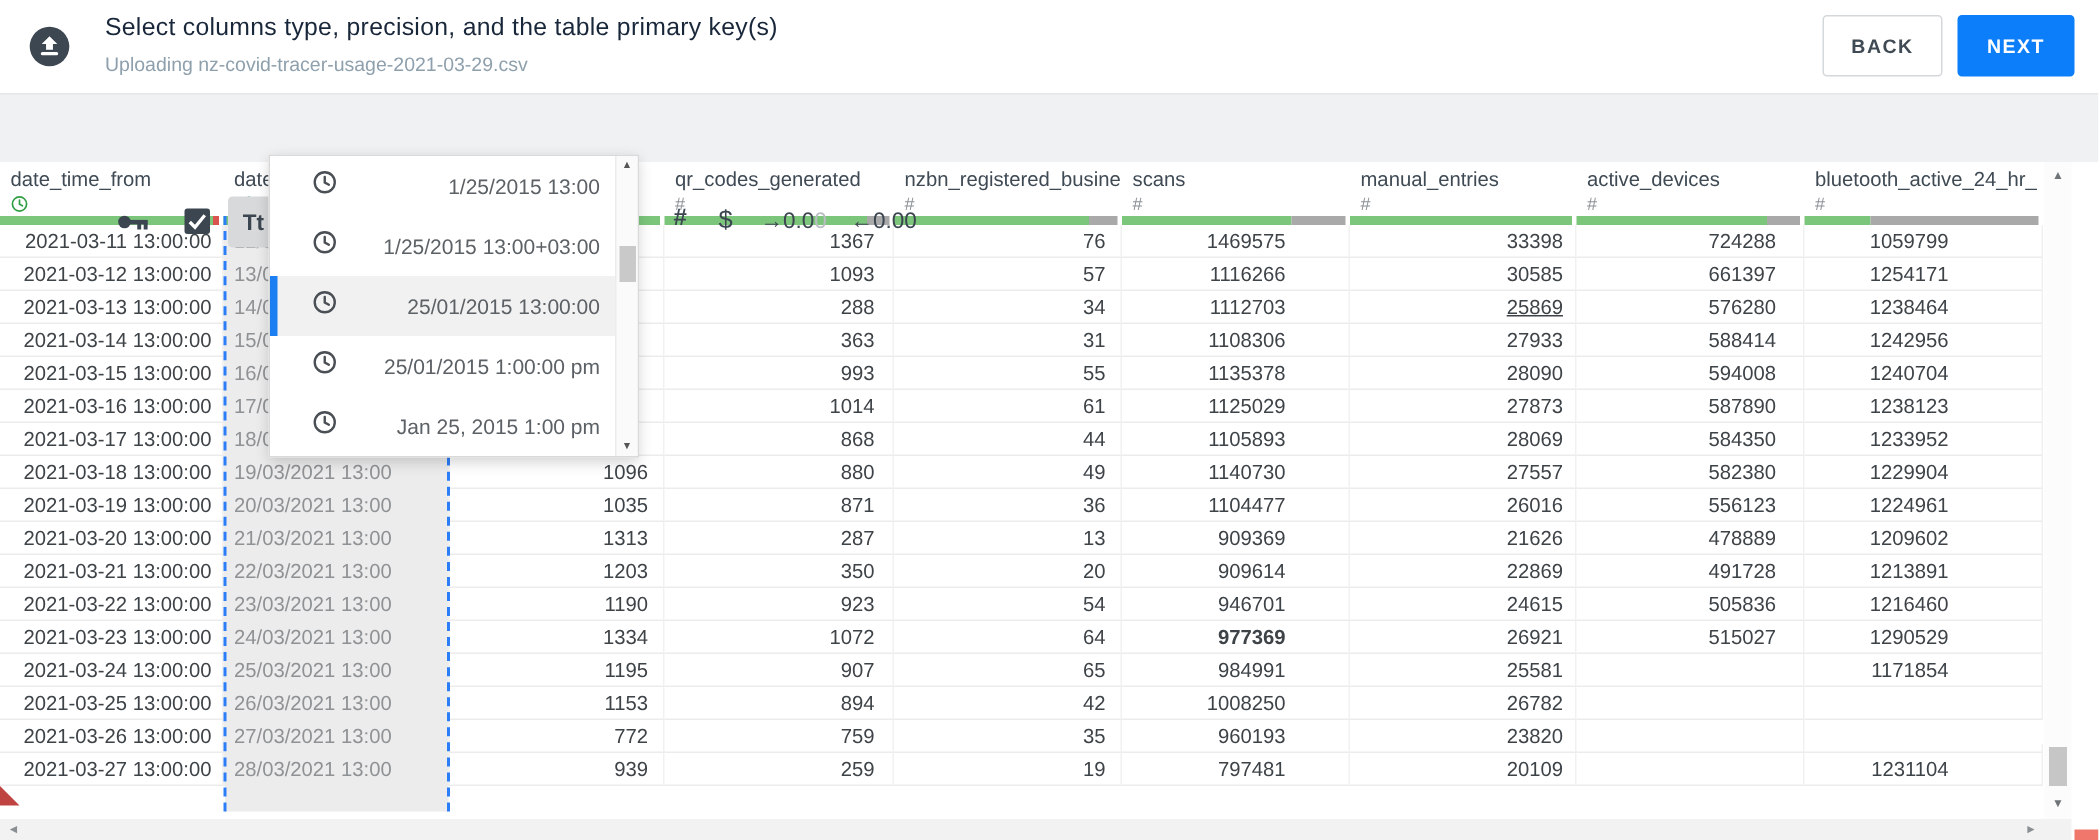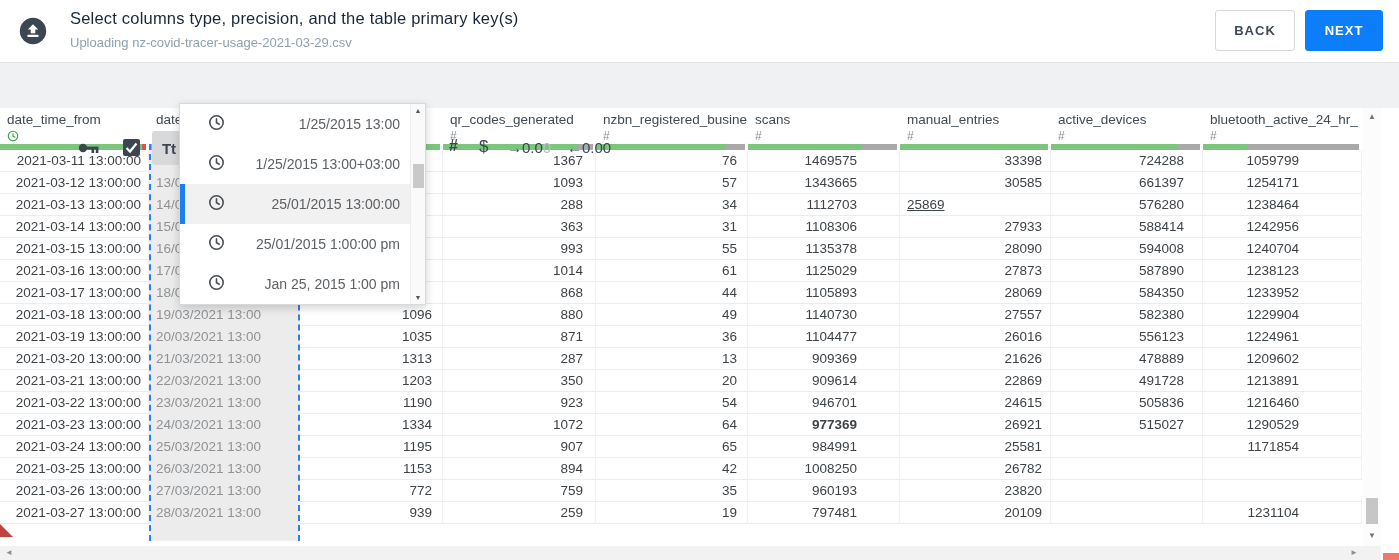--- a/index.html
+++ b/index.html
@@ -228,33 +228,33 @@
         <div class="cell" style="width: 151px; text-align: right;">33398</div>
         <div class="cell" style="width: 152px; text-align: right;">724288</div>
         <div class="cell" style="width: 159px; text-align: right;">1059799</div>
       </div>
       <div class="row">
         <div class="cell" style="width: 149px; text-align: right;">2021-03-12 13:00:00</div>
         <div class="cell selcol" style="width: 151px; text-align: left;">13/03/2021 13:00</div>
         <div class="cell" style="width: 143px; text-align: right;"></div>
         <div class="cell" style="width: 153px; text-align: right;">1093</div>
         <div class="cell" style="width: 152px; text-align: right;">57</div>
-        <div class="cell" style="width: 152px; text-align: right;">1343665</div>
+        <div class="cell" style="width: 152px; text-align: right;">1116266</div>
         <div class="cell" style="width: 151px; text-align: right;">30585</div>
         <div class="cell" style="width: 152px; text-align: right;">661397</div>
         <div class="cell" style="width: 159px; text-align: right;">1254171</div>
       </div>
       <div class="row">
         <div class="cell" style="width: 149px; text-align: right;">2021-03-13 13:00:00</div>
         <div class="cell selcol" style="width: 151px; text-align: left;">14/03/2021 13:00</div>
         <div class="cell" style="width: 143px; text-align: right;"></div>
         <div class="cell" style="width: 153px; text-align: right;">288</div>
         <div class="cell" style="width: 152px; text-align: right;">34</div>
         <div class="cell" style="width: 152px; text-align: right;">1112703</div>
-        <div class="cell" style="width: 151px;  text-decoration: underline;">25869</div>
+        <div class="cell" style="width: 151px; text-align: right; text-decoration: underline;">25869</div>
         <div class="cell" style="width: 152px; text-align: right;">576280</div>
         <div class="cell" style="width: 159px; text-align: right;">1238464</div>
       </div>
       <div class="row">
         <div class="cell" style="width: 149px; text-align: right;">2021-03-14 13:00:00</div>
         <div class="cell selcol" style="width: 151px; text-align: left;">15/03/2021 13:00</div>
         <div class="cell" style="width: 143px; text-align: right;"></div>
         <div class="cell" style="width: 153px; text-align: right;">363</div>
         <div class="cell" style="width: 152px; text-align: right;">31</div>
         <div class="cell" style="width: 152px; text-align: right;">1108306</div>

